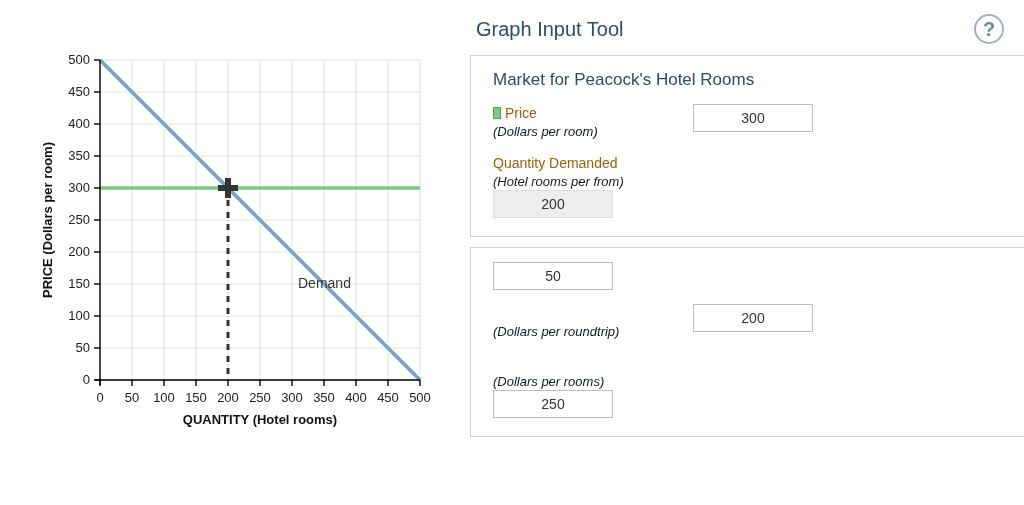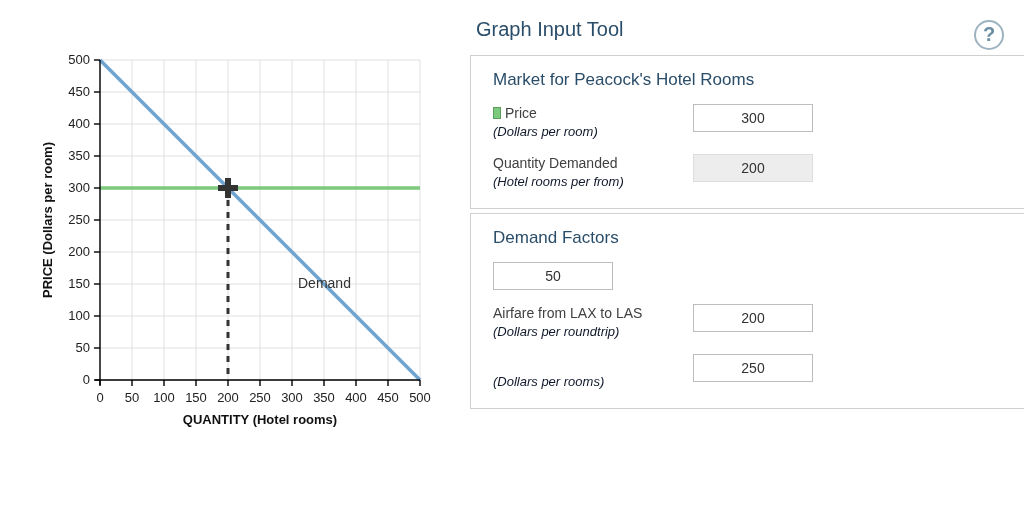--- a/index.html
+++ b/index.html
@@ -11,42 +11,42 @@
     color: #333;
     width: 1024px;
     height: 505px;
     overflow: hidden;
   }
   .wrap { display: flex; width: 100%; height: 100%; }
   .left { width: 470px; padding: 30px 20px 20px 30px; position: relative; }
   .right { flex: 1; padding: 18px 0 0 0; }
 
   
-  .title-row { display: flex; align-items: center; justify-content: space-between; padding-right: 20px; }
+  .title-row { display: flex; justify-content: space-between; padding-right: 20px; }
   .title { font-size: 20px; color: #2a4d69; font-weight: 400; margin: 0 0 14px 6px; }
   .help {
     width: 30px; height: 30px; border: 2px solid #9db4c0; border-radius: 50%;
     display: flex; align-items: center; justify-content: center;
     color: #6b8ea3; font-size: 20px; font-weight: bold; cursor: pointer;
     margin-top: -4px;
   }
 
   .panel {
     border: 1px solid #d0d0d0;
     border-right: none;
-    margin-bottom: 4px;
+    margin-bottom: 10px;
     padding: 14px 18px 18px 22px;
   }
   .panel-title {
     font-size: 17px; color: #2a4d69; margin: 0 0 14px 0; font-weight: 400;
   }
   .row { display: flex; align-items: flex-start; margin-bottom: 14px; }
-  .row:last-child { margin-bottom: 0; }
+  .row:last-child { margin-bottom: 0; flex-direction: column; }
   .label-col { width: 200px; padding-right: 10px; }
-  .lbl { font-size: 14px; color: #404040; line-height: 1.15; }
+  .lbl { font-size: 14px; color: #a16207; line-height: 1.15; }
   .sub { font-size: 13px; color: #0f172a; font-style: italic; line-height: 1.15; }
   .mark {
     display: inline-block; width: 8px; height: 12px; background: #7dc97d;
     border: 1px solid #5aa05a; margin-right: 4px; vertical-align: -1px;
   }
   .input-col { width: 120px; }
   .inp {
     width: 120px; height: 28px; border: 1px solid #bdbdbd; background: #fff;
     text-align: center; font-size: 14px; color: #333; padding: 0;
   }
@@ -203,31 +203,30 @@
           <span class="lbl">Quantity Demanded</span><br>
           <span class="sub">(Hotel rooms per from)</span>
         </div>
         <div class="input-col">
           <input class="inp ro" readonly="" value="200" style="">
         </div>
       </div>
     </div>
 
     <div class="panel">
-      <h3 class="panel-title">Demand Factors</h3>
 
       <div class="row">
         <div class="input-col">
           <input class="inp" value="50" style="">
         </div>
       </div>
 
       <div class="row">
         <div class="label-col">
-          <span class="lbl">Airfare from LAX to LAS</span><br>
+          <br>
           <span class="sub">(Dollars per roundtrip)</span>
         </div>
         <div class="input-col">
           <input class="inp" value="200" style="">
         </div>
       </div>
 
       <div class="row">
         <div class="label-col">
           <br>

